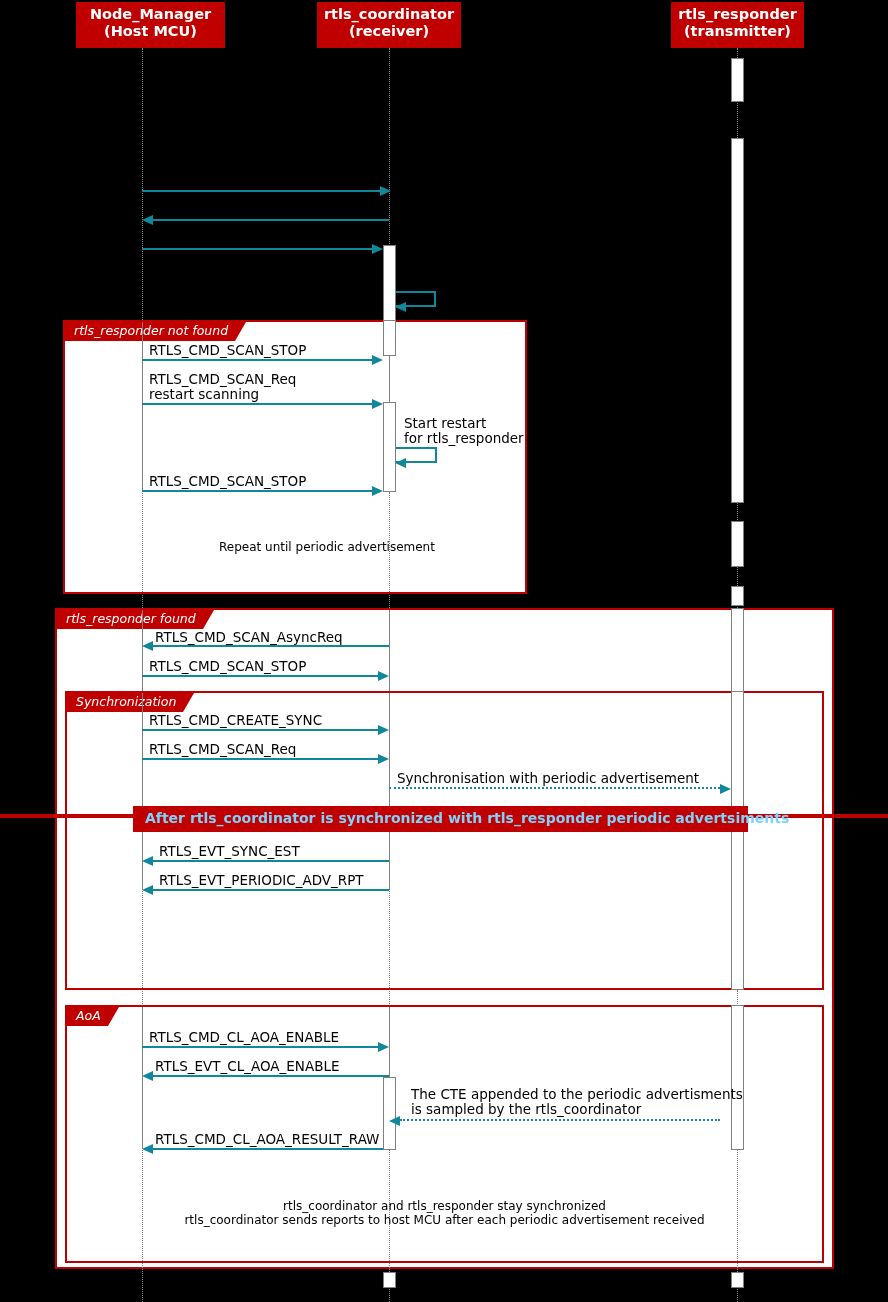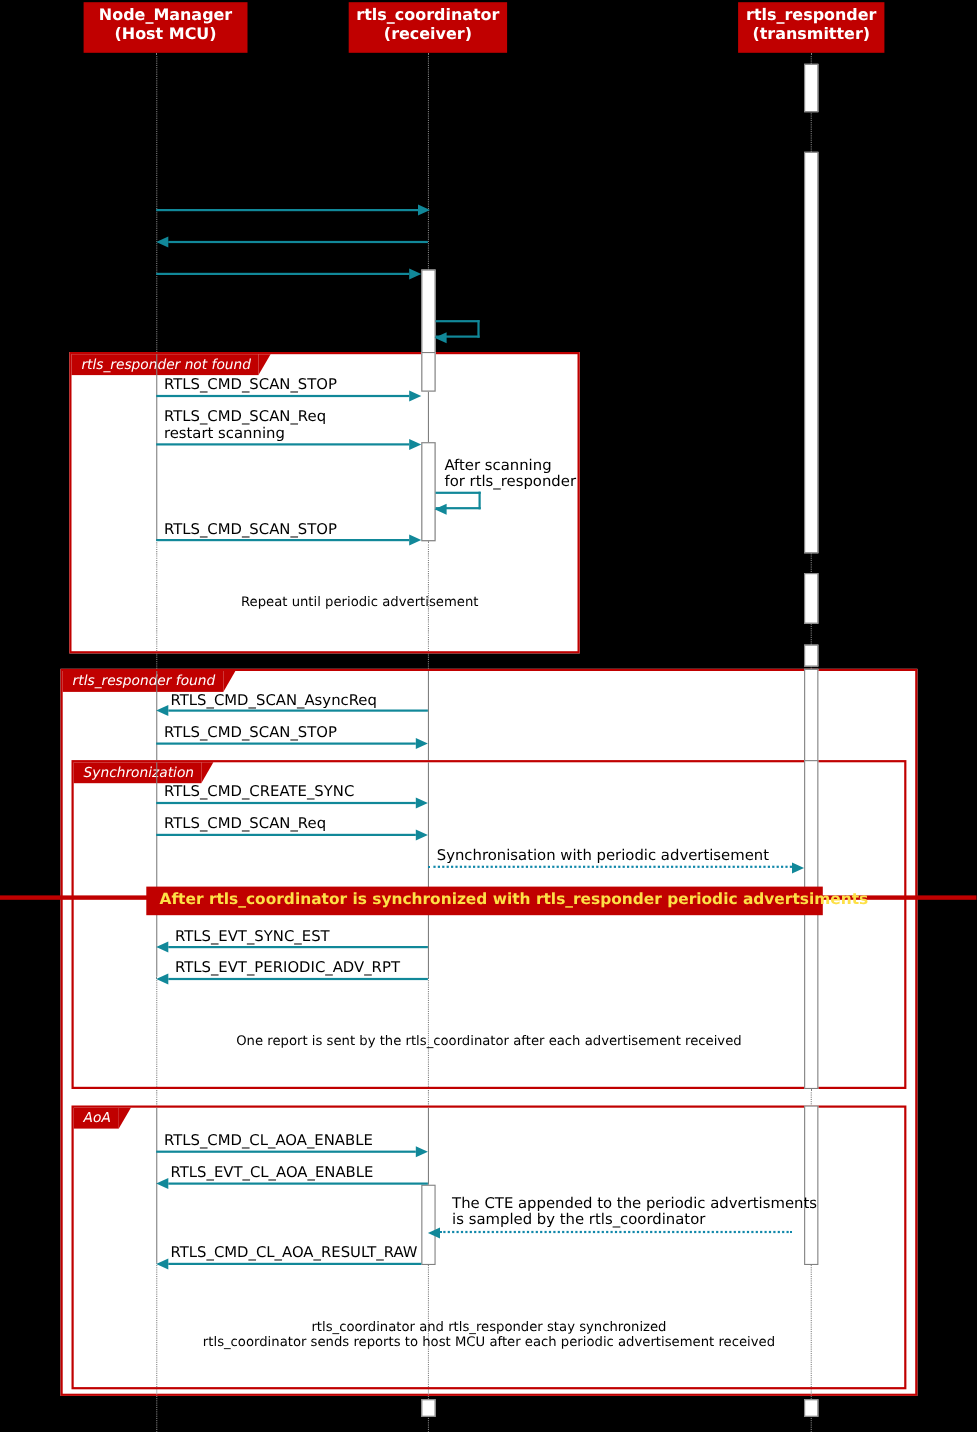--- a/index.html
+++ b/index.html
@@ -114,21 +114,21 @@
   }
   
   .divider-line{
     position:absolute;
     left:0;width:888px;height:4px;
     background:#C00000;
   }
   .divider-box{
     position:absolute;
     background:#C00000;
-    color:#fde047;
+    color:#7dd3fc;
     font-weight:bold;
     font-size:14px;
     line-height:24px;
     height:26px;
     text-align:center;
     white-space:nowrap;
     box-sizing:border-box;
     padding:0 12px;
   }
 </style>
@@ -200,21 +200,21 @@
   <div class="arrow" style="left:142px;top:359px;width:230px;">
     <div class="head r" style="left:230px;top:-4px;"></div>
   </div>
 
   <div class="msg-label" style="left:149px;top:372px;">RTLS_CMD_SCAN_Req
 restart scanning</div>
   <div class="arrow" style="left:142px;top:403px;width:230px;">
     <div class="head r" style="left:230px;top:-4px;"></div>
   </div>
 
-  <div class="msg-label" style="left:404px;top:416px;">After scanning
+  <div class="msg-label" style="left:404px;top:416px;">Start restart
 for rtls_responder</div>
   <div class="selfloop" style="left:396px;top:447px;width:41px;height:16px;"></div>
   <div class="head l" style="left:395px;top:458px;"></div>
 
   <div class="msg-label" style="left:149px;top:474px;">RTLS_CMD_SCAN_STOP</div>
   <div class="arrow" style="left:142px;top:490px;width:230px;">
     <div class="head r" style="left:230px;top:-4px;"></div>
   </div>
 
   <div class="note-text" style="left:63px;top:540px;width:528px;">Repeat until periodic advertisement</div>
@@ -283,21 +283,20 @@
   <div class="msg-label" style="left:159px;top:844px;">RTLS_EVT_SYNC_EST</div>
   <div class="arrow" style="left:153px;top:860px;width:236px;">
     <div class="head l" style="left:-11px;top:-4px;"></div>
   </div>
 
   <div class="msg-label" style="left:159px;top:873px;">RTLS_EVT_PERIODIC_ADV_RPT</div>
   <div class="arrow" style="left:153px;top:889px;width:236px;">
     <div class="head l" style="left:-11px;top:-4px;"></div>
   </div>
 
-  <div class="note-text" style="left:65px;top:939px;width:759px;">One report is sent by the rtls_coordinator after each advertisement received</div>
 
   <div class="group" style="left:65px;top:1005px;width:759px;height:258px;"></div>
   <div class="group-label" style="left:67px;top:1007px;">AoA</div>
 
   <div class="lifeline solid" style="left:142px;top:1007px;height:141px;"></div>
   <div class="lifeline" style="left:142px;top:1148px;height:113px;"></div>
   <div class="lifeline solid" style="left:389px;top:1007px;height:141px;"></div>
   <div class="lifeline" style="left:389px;top:1148px;height:113px;"></div>
   <div class="lifeline solid" style="left:737px;top:1007px;height:141px;"></div>
   <div class="lifeline" style="left:737px;top:1148px;height:113px;"></div>

